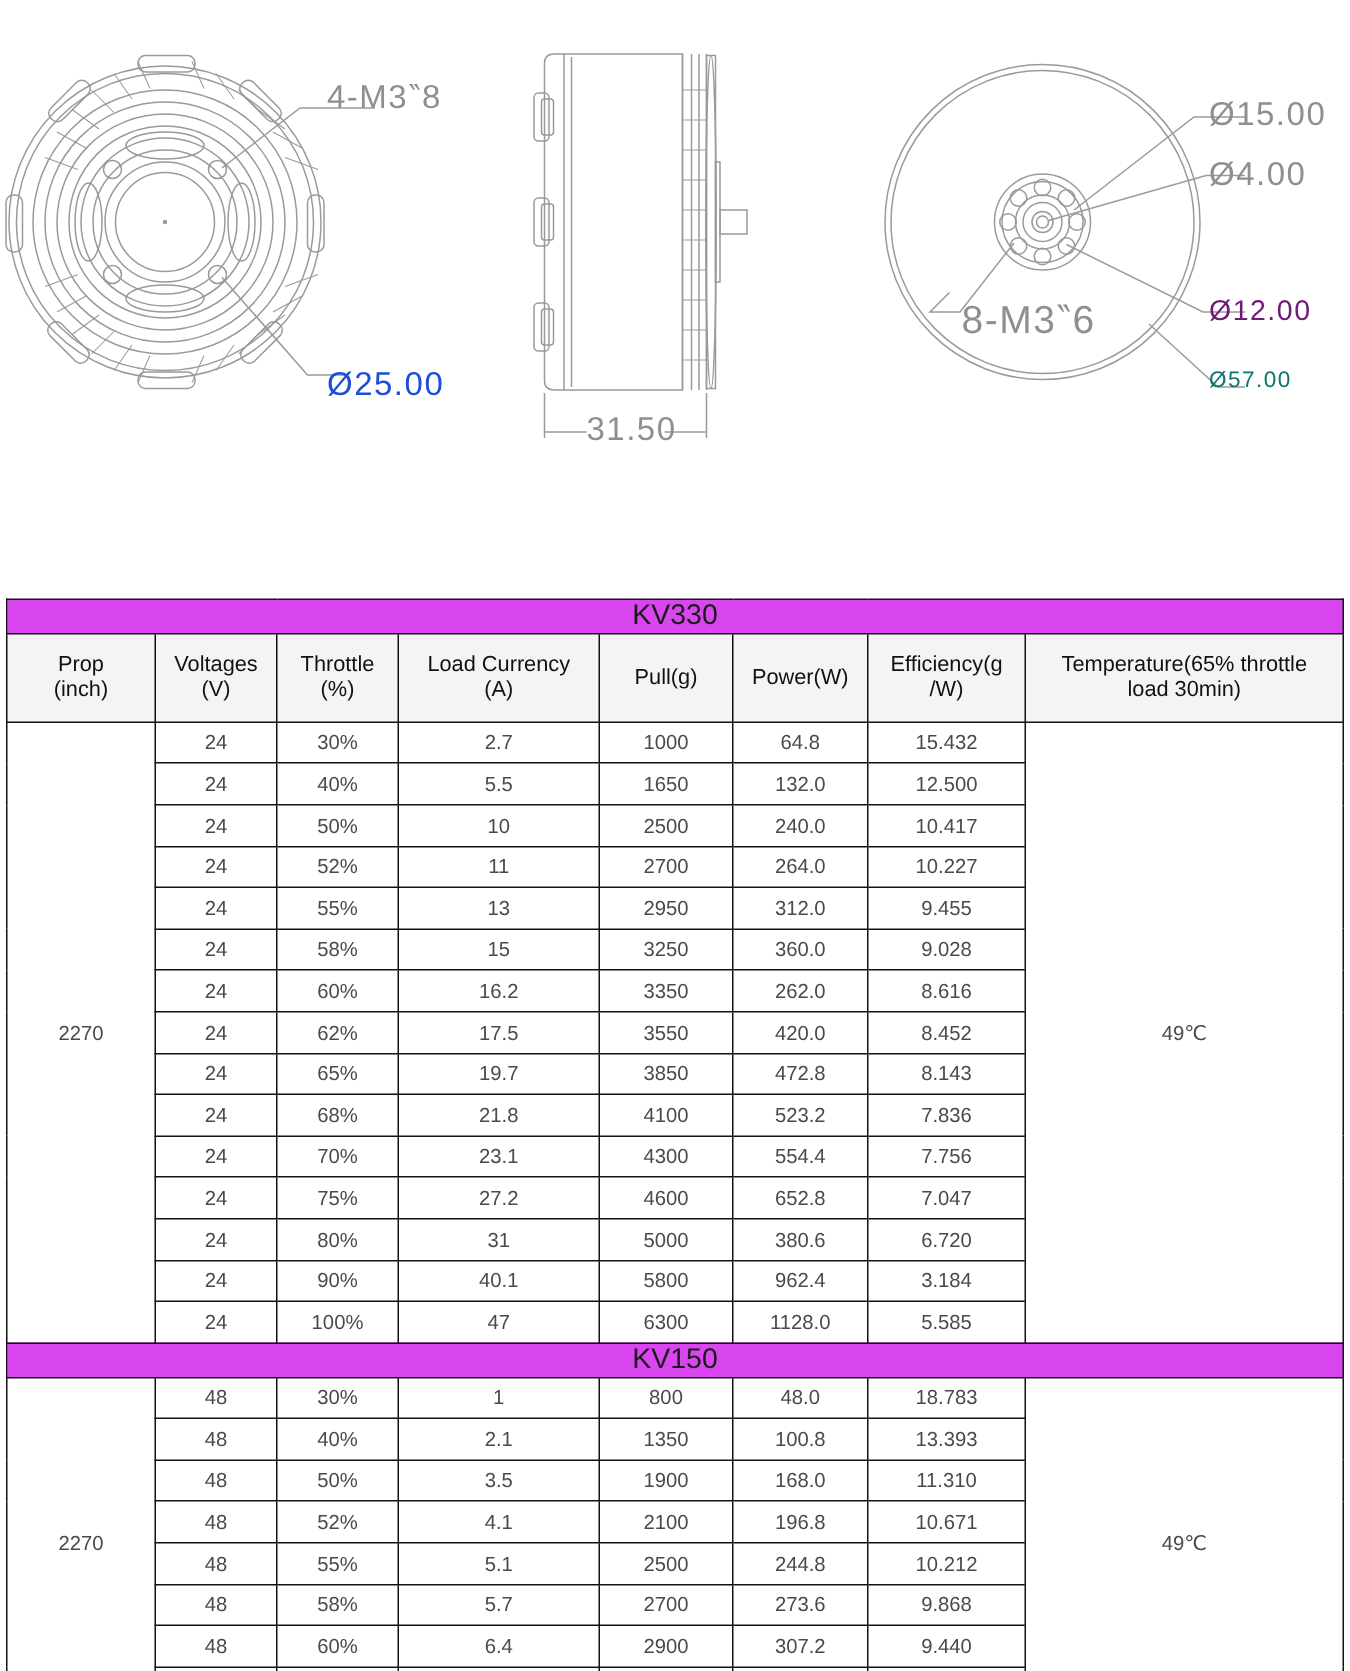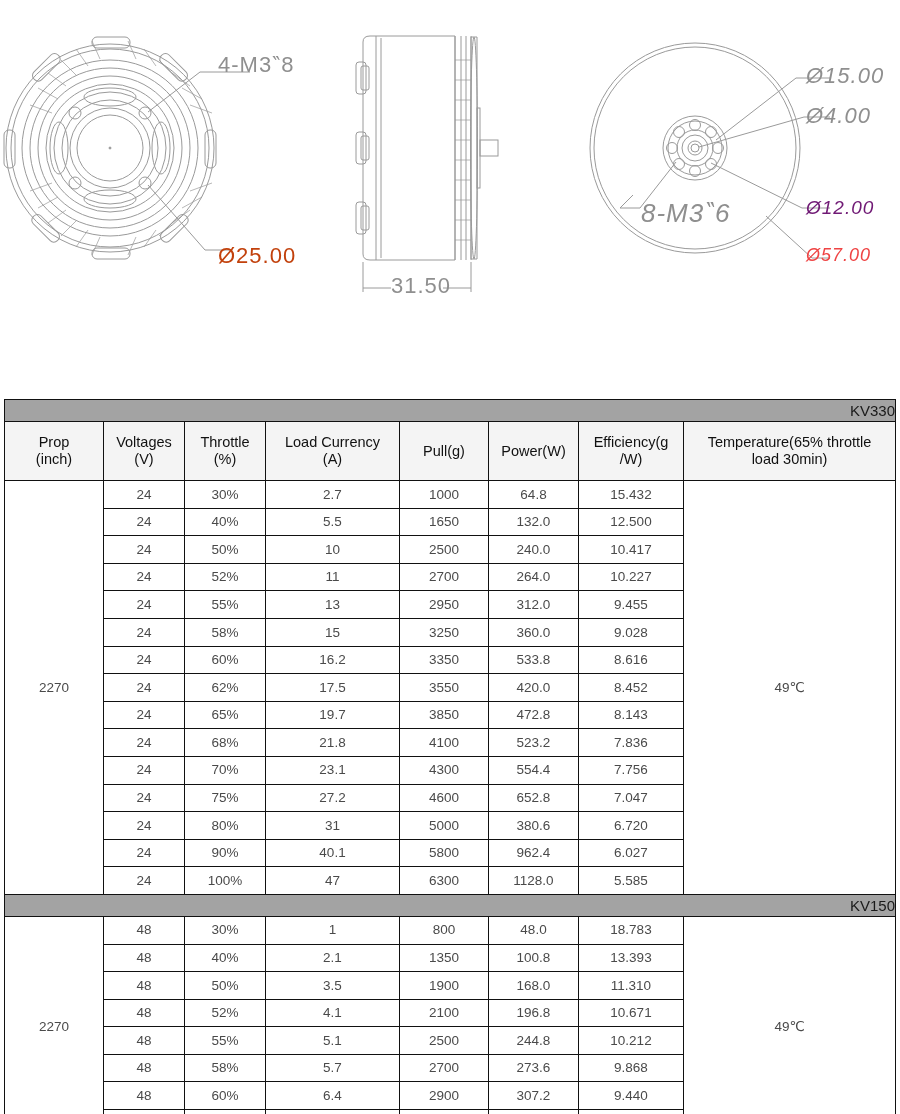--- a/index.html
+++ b/index.html
@@ -26,27 +26,26 @@
   table.spec td,table.spec th{
     border:1.6px solid #111;
     text-align:center;
     vertical-align:middle;
     padding:0;
     font-weight:normal;
     color:#4a4a4a;
     line-height:1.15;
   }
   tr.kvband td{
-    background:#a3a3a3;
+    background:#d946ef;
     color:#1a1a1a;
     height:21px;
-    font-size:15px;
+    font-size:19px;
     border-left:1.6px solid #111;
     border-right:1.6px solid #111;
-    text-align:right;
   }
   tr.colhead th{
     background:#f4f4f4;
     color:#111;
     height:54px;
     font-size:14.5px;
     padding:2px 1px;
   }
   tr.datarow td{height:26.6px;font-size:13.5px;}
   td.propcell,td.tempcell{
@@ -105,21 +104,21 @@
           <circle cx="75" cy="183" r="6"></circle>
           <circle cx="145" cy="183" r="6"></circle>
 
           <circle cx="110" cy="148" r="1" fill="#9a9a9a"></circle>
 
           <path d="M148 112 L200 72 L250 72"></path>
           <path d="M148 185 L205 250 L232 250"></path>
         </g>
       </svg>
       <div style="position:absolute;left:218px;top:52px;font-size:22px;color:#8f8f8f;letter-spacing:1px;">4-M3‶8</div>
-      <div style="position:absolute;left:218px;top:243px;font-size:22px;color:#c2410c;letter-spacing:1px;">Ø25.00</div>
+      <div style="position:absolute;left:218px;top:243px;font-size:22px;color:#1d4ed8;letter-spacing:1px;">Ø25.00</div>
     </div>
 
     <div class="dwg" style="left:343px;">
       <svg width="250" height="310" viewBox="0 0 250 310">
         <g fill="none" stroke="#9a9a9a" stroke-width="1">
 
           <path d="M20 42 Q20 36 27 36 L112 36 L112 260 L27 260 Q20 260 20 254 Z"></path>
           <line x1="33" y1="36" x2="33" y2="260"></line>
           <line x1="38" y1="38" x2="38" y2="258"></line>
 
@@ -147,21 +146,21 @@
                      M112 220 L128 220 M112 240 L128 240"></path>
           </g>
 
           <path d="M20 262 L20 292 M128 262 L128 292"></path>
           <path d="M20 288 L48 288 M100 288 L128 288"></path>
         </g>
       </svg>
       <div style="position:absolute;left:48px;top:273px;font-size:22px;color:#8f8f8f;letter-spacing:1px;">31.50</div>
     </div>
 
-    <div class="dwg" style="left:580px;font-style:italic;">
+    <div class="dwg" style="left:580px;">
       <svg width="320" height="300" viewBox="0 0 320 300">
         <g fill="none" stroke="#9a9a9a" stroke-width="1">
           <circle cx="115" cy="148" r="105"></circle>
           <circle cx="115" cy="148" r="101"></circle>
 
           <circle cx="115" cy="148" r="32"></circle>
           <circle cx="115" cy="148" r="27"></circle>
           <circle cx="115" cy="148" r="18"></circle>
           <circle cx="115" cy="148" r="13"></circle>
           <circle cx="115" cy="148" r="7"></circle>
@@ -180,21 +179,21 @@
           <path d="M119 147 L224 117 L250 117"></path>
           <path d="M131 163 L222 208 L250 208"></path>
           <path d="M96 162 L60 208 L40 208 L53 195"></path>
           <path d="M186 216 L232 258 L250 258"></path>
         </g>
       </svg>
       <div style="position:absolute;left:226px;top:63px;font-size:22px;color:#8f8f8f;letter-spacing:1px;">Ø15.00</div>
       <div style="position:absolute;left:226px;top:103px;font-size:22px;color:#8f8f8f;letter-spacing:1px;">Ø4.00</div>
       <div style="position:absolute;left:61px;top:198px;font-size:26px;color:#8f8f8f;letter-spacing:1px;">8-M3‶6</div>
       <div style="position:absolute;left:226px;top:197px;font-size:19px;color:#701a75;letter-spacing:1px;">Ø12.00</div>
-      <div style="position:absolute;left:226px;top:245px;font-size:18px;color:#ef4444;letter-spacing:1px;">Ø57.00</div>
+      <div style="position:absolute;left:226px;top:245px;font-size:15px;color:#0f766e;letter-spacing:1px;">Ø57.00</div>
     </div>
   </div>
 
   <div class="table-wrap">
     <table class="spec">
       <colgroup>
         <col class="c0">
           <col class="c1">
           <col class="c2">
           <col class="c3">
@@ -287,21 +286,21 @@
             <td>15</td>
             <td>3250</td>
             <td>360.0</td>
             <td>9.028</td>
           </tr>
           <tr class="datarow">
             <td>24</td>
             <td>60%</td>
             <td>16.2</td>
             <td>3350</td>
-            <td>533.8</td>
+            <td>262.0</td>
             <td>8.616</td>
           </tr>
           <tr class="datarow">
             <td>24</td>
             <td>62%</td>
             <td>17.5</td>
             <td>3550</td>
             <td>420.0</td>
             <td>8.452</td>
           </tr>
@@ -344,21 +343,21 @@
             <td>5000</td>
             <td>380.6</td>
             <td>6.720</td>
           </tr>
           <tr class="datarow">
             <td>24</td>
             <td>90%</td>
             <td>40.1</td>
             <td>5800</td>
             <td>962.4</td>
-            <td>6.027</td>
+            <td>3.184</td>
           </tr>
           <tr class="datarow">
             <td>24</td>
             <td>100%</td>
             <td>47</td>
             <td>6300</td>
             <td>1128.0</td>
             <td>5.585</td>
           </tr>
           <tr class="kvband">

